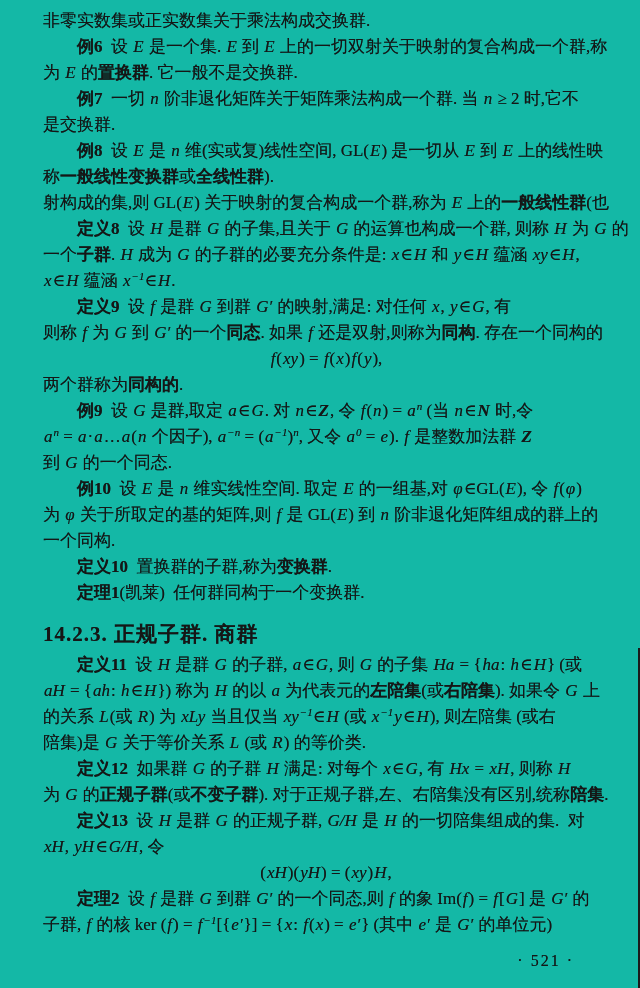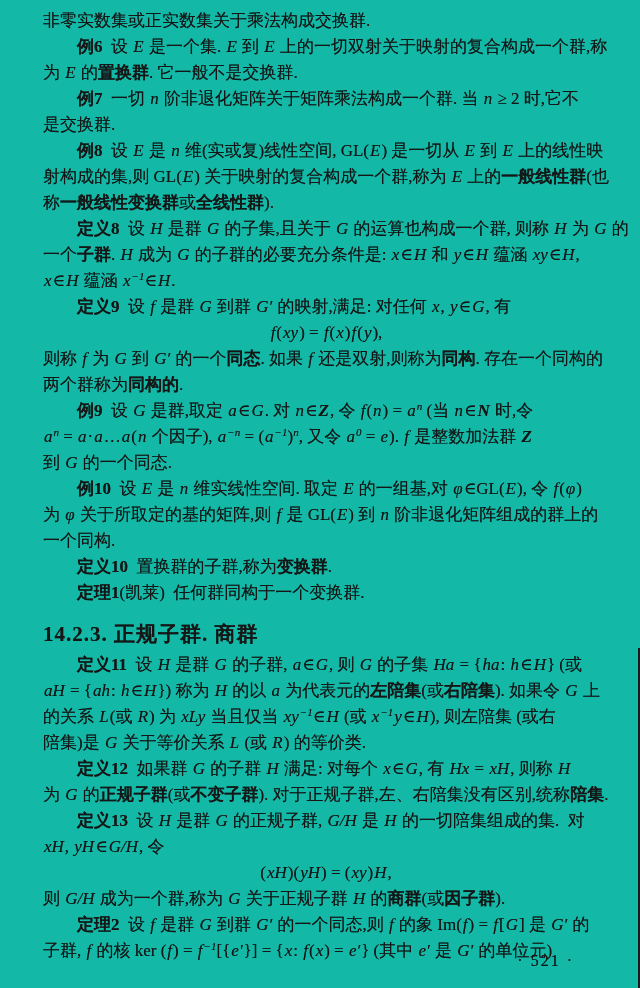--- a/index.html
+++ b/index.html
@@ -68,46 +68,45 @@
 <body>
 
 <div class="page">
   <div class="content">
       <div class="line"><span>非零实数集或正实数集关于乘法构成交换群.</span></div>
       <div class="line indent"><span class="s-b">例6</span><span>  设 </span><span class="s-i">E</span><span> 是一个集. </span><span class="s-i">E</span><span> 到 </span><span class="s-i">E</span><span> 上的一切双射关于映射的复合构成一个群,称</span></div>
       <div class="line"><span>为 </span><span class="s-i">E</span><span> 的</span><span class="s-b">置换群</span><span>. 它一般不是交换群.</span></div>
       <div class="line indent"><span class="s-b">例7</span><span>  一切 </span><span class="s-i">n</span><span> 阶非退化矩阵关于矩阵乘法构成一个群. 当 </span><span class="s-i">n</span><span> ≥ 2 时,它不</span></div>
       <div class="line"><span>是交换群.</span></div>
       <div class="line indent"><span class="s-b">例8</span><span>  设 </span><span class="s-i">E</span><span> 是 </span><span class="s-i">n</span><span> 维(实或复)线性空间, GL(</span><span class="s-i">E</span><span>) 是一切从 </span><span class="s-i">E</span><span> 到 </span><span class="s-i">E</span><span> 上的线性映</span></div>
+      <div class="line"><span>称</span><span class="s-b">一般线性变换群</span><span>或</span><span class="s-b">全线性群</span><span>).</span></div>
       <div class="line"><span>射构成的集,则 GL(</span><span class="s-i">E</span><span>) 关于映射的复合构成一个群,称为 </span><span class="s-i">E</span><span> 上的</span><span class="s-b">一般线性群</span><span>(也</span></div>
-      <div class="line"><span>称</span><span class="s-b">一般线性变换群</span><span>或</span><span class="s-b">全线性群</span><span>).</span></div>
       <div class="line indent"><span class="s-b">定义8</span><span>  设 </span><span class="s-i">H</span><span> 是群 </span><span class="s-i">G</span><span> 的子集,且关于 </span><span class="s-i">G</span><span> 的运算也构成一个群, 则称 </span><span class="s-i">H</span><span> 为 </span><span class="s-i">G</span><span> 的</span></div>
       <div class="line"><span>一个</span><span class="s-b">子群</span><span>. </span><span class="s-i">H</span><span> 成为 </span><span class="s-i">G</span><span> 的子群的必要充分条件是: </span><span class="s-i">x</span><span>∈</span><span class="s-i">H</span><span> 和 </span><span class="s-i">y</span><span>∈</span><span class="s-i">H</span><span> 蕴涵 </span><span class="s-i">xy</span><span>∈</span><span class="s-i">H</span><span>,</span></div>
       <div class="line"><span class="s-i">x</span><span>∈</span><span class="s-i">H</span><span> 蕴涵 </span><span class="s-i">x</span><span class="s-sup">−1</span><span>∈</span><span class="s-i">H</span><span>.</span></div>
       <div class="line indent"><span class="s-b">定义9</span><span>  设 </span><span class="s-i">f</span><span> 是群 </span><span class="s-i">G</span><span> 到群 </span><span class="s-i">G′</span><span> 的映射,满足: 对任何 </span><span class="s-i">x</span><span>, </span><span class="s-i">y</span><span>∈</span><span class="s-i">G</span><span>, 有</span></div>
+      <div class="line"><span>则称 </span><span class="s-i">f</span><span> 为 </span><span class="s-i">G</span><span> 到 </span><span class="s-i">G′</span><span> 的一个</span><span class="s-b">同态</span><span>. 如果 </span><span class="s-i">f</span><span> 还是双射,则称为</span><span class="s-b">同构</span><span>. 存在一个同构的</span></div>
       <div class="line center"><span class="s-i">f</span><span>(</span><span class="s-i">xy</span><span>) = </span><span class="s-i">f</span><span>(</span><span class="s-i">x</span><span>)</span><span class="s-i">f</span><span>(</span><span class="s-i">y</span><span>),</span></div>
-      <div class="line"><span>则称 </span><span class="s-i">f</span><span> 为 </span><span class="s-i">G</span><span> 到 </span><span class="s-i">G′</span><span> 的一个</span><span class="s-b">同态</span><span>. 如果 </span><span class="s-i">f</span><span> 还是双射,则称为</span><span class="s-b">同构</span><span>. 存在一个同构的</span></div>
       <div class="line"><span>两个群称为</span><span class="s-b">同构的</span><span>.</span></div>
       <div class="line indent"><span class="s-b">例9</span><span>  设 </span><span class="s-i">G</span><span> 是群,取定 </span><span class="s-i">a</span><span>∈</span><span class="s-i">G</span><span>. 对 </span><span class="s-i">n</span><span>∈</span><span class="s-bi">Z</span><span>, 令 </span><span class="s-i">f</span><span>(</span><span class="s-i">n</span><span>) = </span><span class="s-i">a</span><span class="s-sup">n</span><span> (当 </span><span class="s-i">n</span><span>∈</span><span class="s-bi">N</span><span> 时,令</span></div>
       <div class="line"><span class="s-i">a</span><span class="s-sup">n</span><span> = </span><span class="s-i">a</span><span>·</span><span class="s-i">a</span><span>…</span><span class="s-i">a</span><span>(</span><span class="s-i">n</span><span> 个因子), </span><span class="s-i">a</span><span class="s-sup">−n</span><span> = (</span><span class="s-i">a</span><span class="s-sup">−1</span><span>)</span><span class="s-sup">n</span><span>, 又令 </span><span class="s-i">a</span><span class="s-sup">0</span><span> = </span><span class="s-i">e</span><span>). </span><span class="s-i">f</span><span> 是整数加法群 </span><span class="s-bi">Z</span></div>
       <div class="line"><span>到 </span><span class="s-i">G</span><span> 的一个同态.</span></div>
       <div class="line indent"><span class="s-b">例10</span><span>  设 </span><span class="s-i">E</span><span> 是 </span><span class="s-i">n</span><span> 维实线性空间. 取定 </span><span class="s-i">E</span><span> 的一组基,对 </span><span class="s-i">φ</span><span>∈GL(</span><span class="s-i">E</span><span>), 令 </span><span class="s-i">f</span><span>(</span><span class="s-i">φ</span><span>)</span></div>
       <div class="line"><span>为 </span><span class="s-i">φ</span><span> 关于所取定的基的矩阵,则 </span><span class="s-i">f</span><span> 是 GL(</span><span class="s-i">E</span><span>) 到 </span><span class="s-i">n</span><span> 阶非退化矩阵组成的群上的</span></div>
       <div class="line"><span>一个同构.</span></div>
       <div class="line indent"><span class="s-b">定义10</span><span>  置换群的子群,称为</span><span class="s-b">变换群</span><span>.</span></div>
       <div class="line indent"><span class="s-b">定理1</span><span>(凯莱)  任何群同构于一个变换群.</span></div>
       <div class="line heading"><span>14.2.3. 正规子群. 商群</span></div>
       <div class="line indent"><span class="s-b">定义11</span><span>  设 </span><span class="s-i">H</span><span> 是群 </span><span class="s-i">G</span><span> 的子群, </span><span class="s-i">a</span><span>∈</span><span class="s-i">G</span><span>, 则 </span><span class="s-i">G</span><span> 的子集 </span><span class="s-i">Ha</span><span> = {</span><span class="s-i">ha</span><span>: </span><span class="s-i">h</span><span>∈</span><span class="s-i">H</span><span>} (或</span></div>
       <div class="line"><span class="s-i">aH</span><span> = {</span><span class="s-i">ah</span><span>: </span><span class="s-i">h</span><span>∈</span><span class="s-i">H</span><span>}) 称为 </span><span class="s-i">H</span><span> 的以 </span><span class="s-i">a</span><span> 为代表元的</span><span class="s-b">左陪集</span><span>(或</span><span class="s-b">右陪集</span><span>). 如果令 </span><span class="s-i">G</span><span> 上</span></div>
       <div class="line"><span>的关系 </span><span class="s-i">L</span><span>(或 </span><span class="s-i">R</span><span>) 为 </span><span class="s-i">xLy</span><span> 当且仅当 </span><span class="s-i">xy</span><span class="s-sup">−1</span><span>∈</span><span class="s-i">H</span><span> (或 </span><span class="s-i">x</span><span class="s-sup">−1</span><span class="s-i">y</span><span>∈</span><span class="s-i">H</span><span>), 则左陪集 (或右</span></div>
       <div class="line"><span>陪集)是 </span><span class="s-i">G</span><span> 关于等价关系 </span><span class="s-i">L</span><span> (或 </span><span class="s-i">R</span><span>) 的等价类.</span></div>
       <div class="line indent"><span class="s-b">定义12</span><span>  如果群 </span><span class="s-i">G</span><span> 的子群 </span><span class="s-i">H</span><span> 满足: 对每个 </span><span class="s-i">x</span><span>∈</span><span class="s-i">G</span><span>, 有 </span><span class="s-i">Hx</span><span> = </span><span class="s-i">xH</span><span>, 则称 </span><span class="s-i">H</span></div>
       <div class="line"><span>为 </span><span class="s-i">G</span><span> 的</span><span class="s-b">正规子群</span><span>(或</span><span class="s-b">不变子群</span><span>). 对于正规子群,左、右陪集没有区别,统称</span><span class="s-b">陪集</span><span>.</span></div>
       <div class="line indent"><span class="s-b">定义13</span><span>  设 </span><span class="s-i">H</span><span> 是群 </span><span class="s-i">G</span><span> 的正规子群, </span><span class="s-i">G/H</span><span> 是 </span><span class="s-i">H</span><span> 的一切陪集组成的集.  对</span></div>
       <div class="line"><span class="s-i">xH</span><span>, </span><span class="s-i">yH</span><span>∈</span><span class="s-i">G/H</span><span>, 令</span></div>
       <div class="line center"><span>(</span><span class="s-i">xH</span><span>)(</span><span class="s-i">yH</span><span>) = (</span><span class="s-i">xy</span><span>)</span><span class="s-i">H</span><span>,</span></div>
-      <div class="line"><span>则 </span><span class="s-i">G/H</span><span> 成为一个群,称为 </span><span class="s-i">G</span><span> 关于正规子群 </span><span class="s-i">H</span><span> 的</span><span class="s-b">商群</span><span>(或</span><span class="s-b">因子群</span><span>).</span></div>
       <div class="line indent"><span class="s-b">定理2</span><span>  设 </span><span class="s-i">f</span><span> 是群 </span><span class="s-i">G</span><span> 到群 </span><span class="s-i">G′</span><span> 的一个同态,则 </span><span class="s-i">f</span><span> 的象 Im(</span><span class="s-i">f</span><span>) = </span><span class="s-i">f</span><span>[</span><span class="s-i">G</span><span>] 是 </span><span class="s-i">G′</span><span> 的</span></div>
       <div class="line"><span>子群, </span><span class="s-i">f</span><span> 的核 ker (</span><span class="s-i">f</span><span>) = </span><span class="s-i">f</span><span class="s-sup">−1</span><span>[{</span><span class="s-i">e′</span><span>}] = {</span><span class="s-i">x</span><span>: </span><span class="s-i">f</span><span>(</span><span class="s-i">x</span><span>) = </span><span class="s-i">e′</span><span>} (其中 </span><span class="s-i">e′</span><span> 是 </span><span class="s-i">G′</span><span> 的单位元)</span></div>
     </div>
   <div class="pagenum">· 521 ·</div>
   <div class="scan-edge"></div>
 </div>
 
 </body></html>

